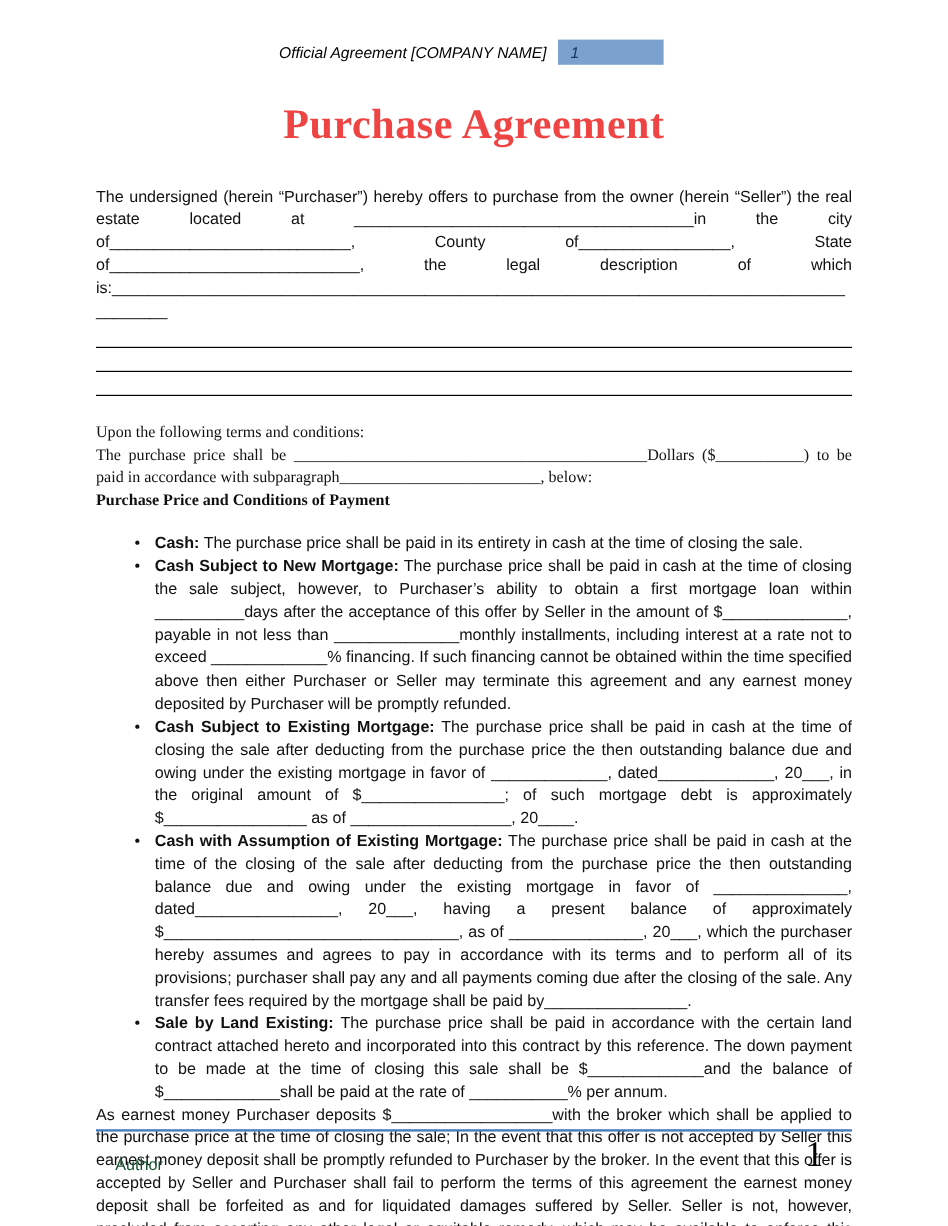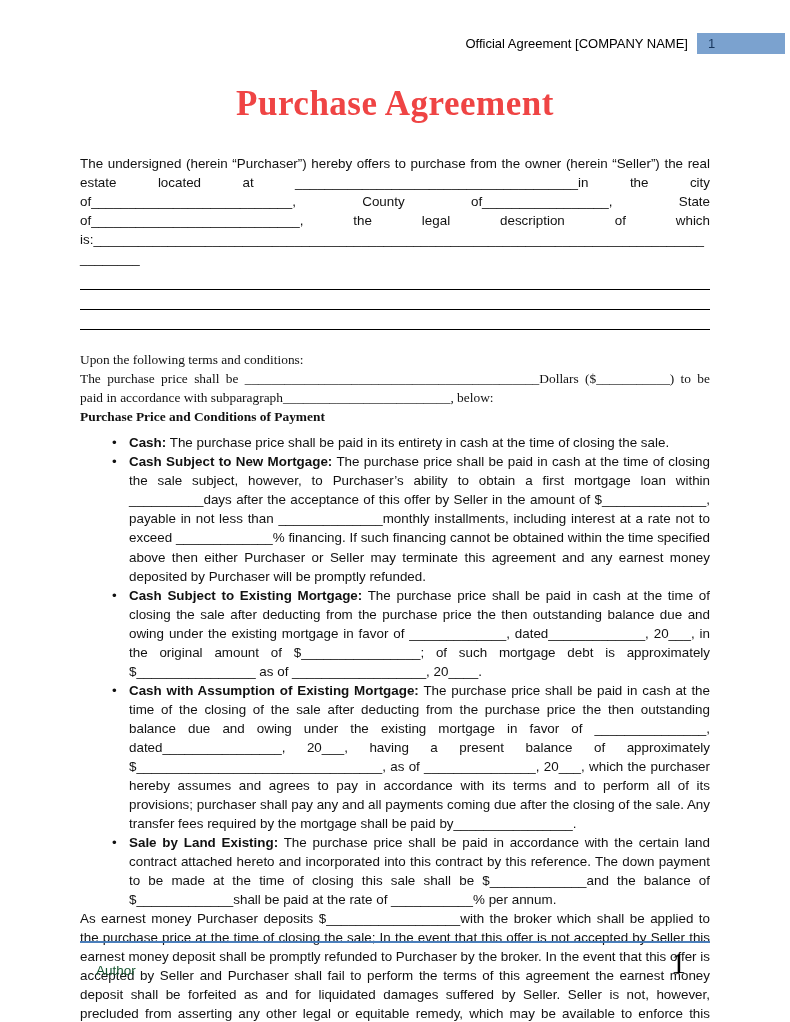--- a/index.html
+++ b/index.html
@@ -13,22 +13,23 @@
     color: #111111;
     overflow: hidden;
   }
   
   .header {
     position: absolute;
     top: 33px;
     left: 0;
     right: 5px;
     display: flex;
-    justify-content: flex-end;
+    justify-content: center;
     align-items: center;
+    font-style: italic;
   }
   .header-title {
     font-size: 13px;
     color: #000000;
     margin-right: 9px;
     white-space: nowrap;
   }
   .header-box {
     width: 88px;
     height: 21px;
@@ -66,21 +67,21 @@
   }
   .ruled { margin-top: 2px; }
   .ruled .line {
     height: 19px;
     border-bottom: 1.4px solid #000000;
   }
   .section { margin-top: 20px; font-family: Liberation Serif, serif; }
   .bold { font-weight: bold; }
   ul.bullets {
     list-style: none;
-    margin: 7px 0 0 0;
+    margin: 17px 0 0 0;
     padding: 0 0 0 26px;
   }
   ul.bullets li {
     position: relative;
     padding-left: 23px;
     text-align: justify;
     line-height: 1.42;
     overflow-wrap: break-word;
   }
   ul.bullets li::before {

